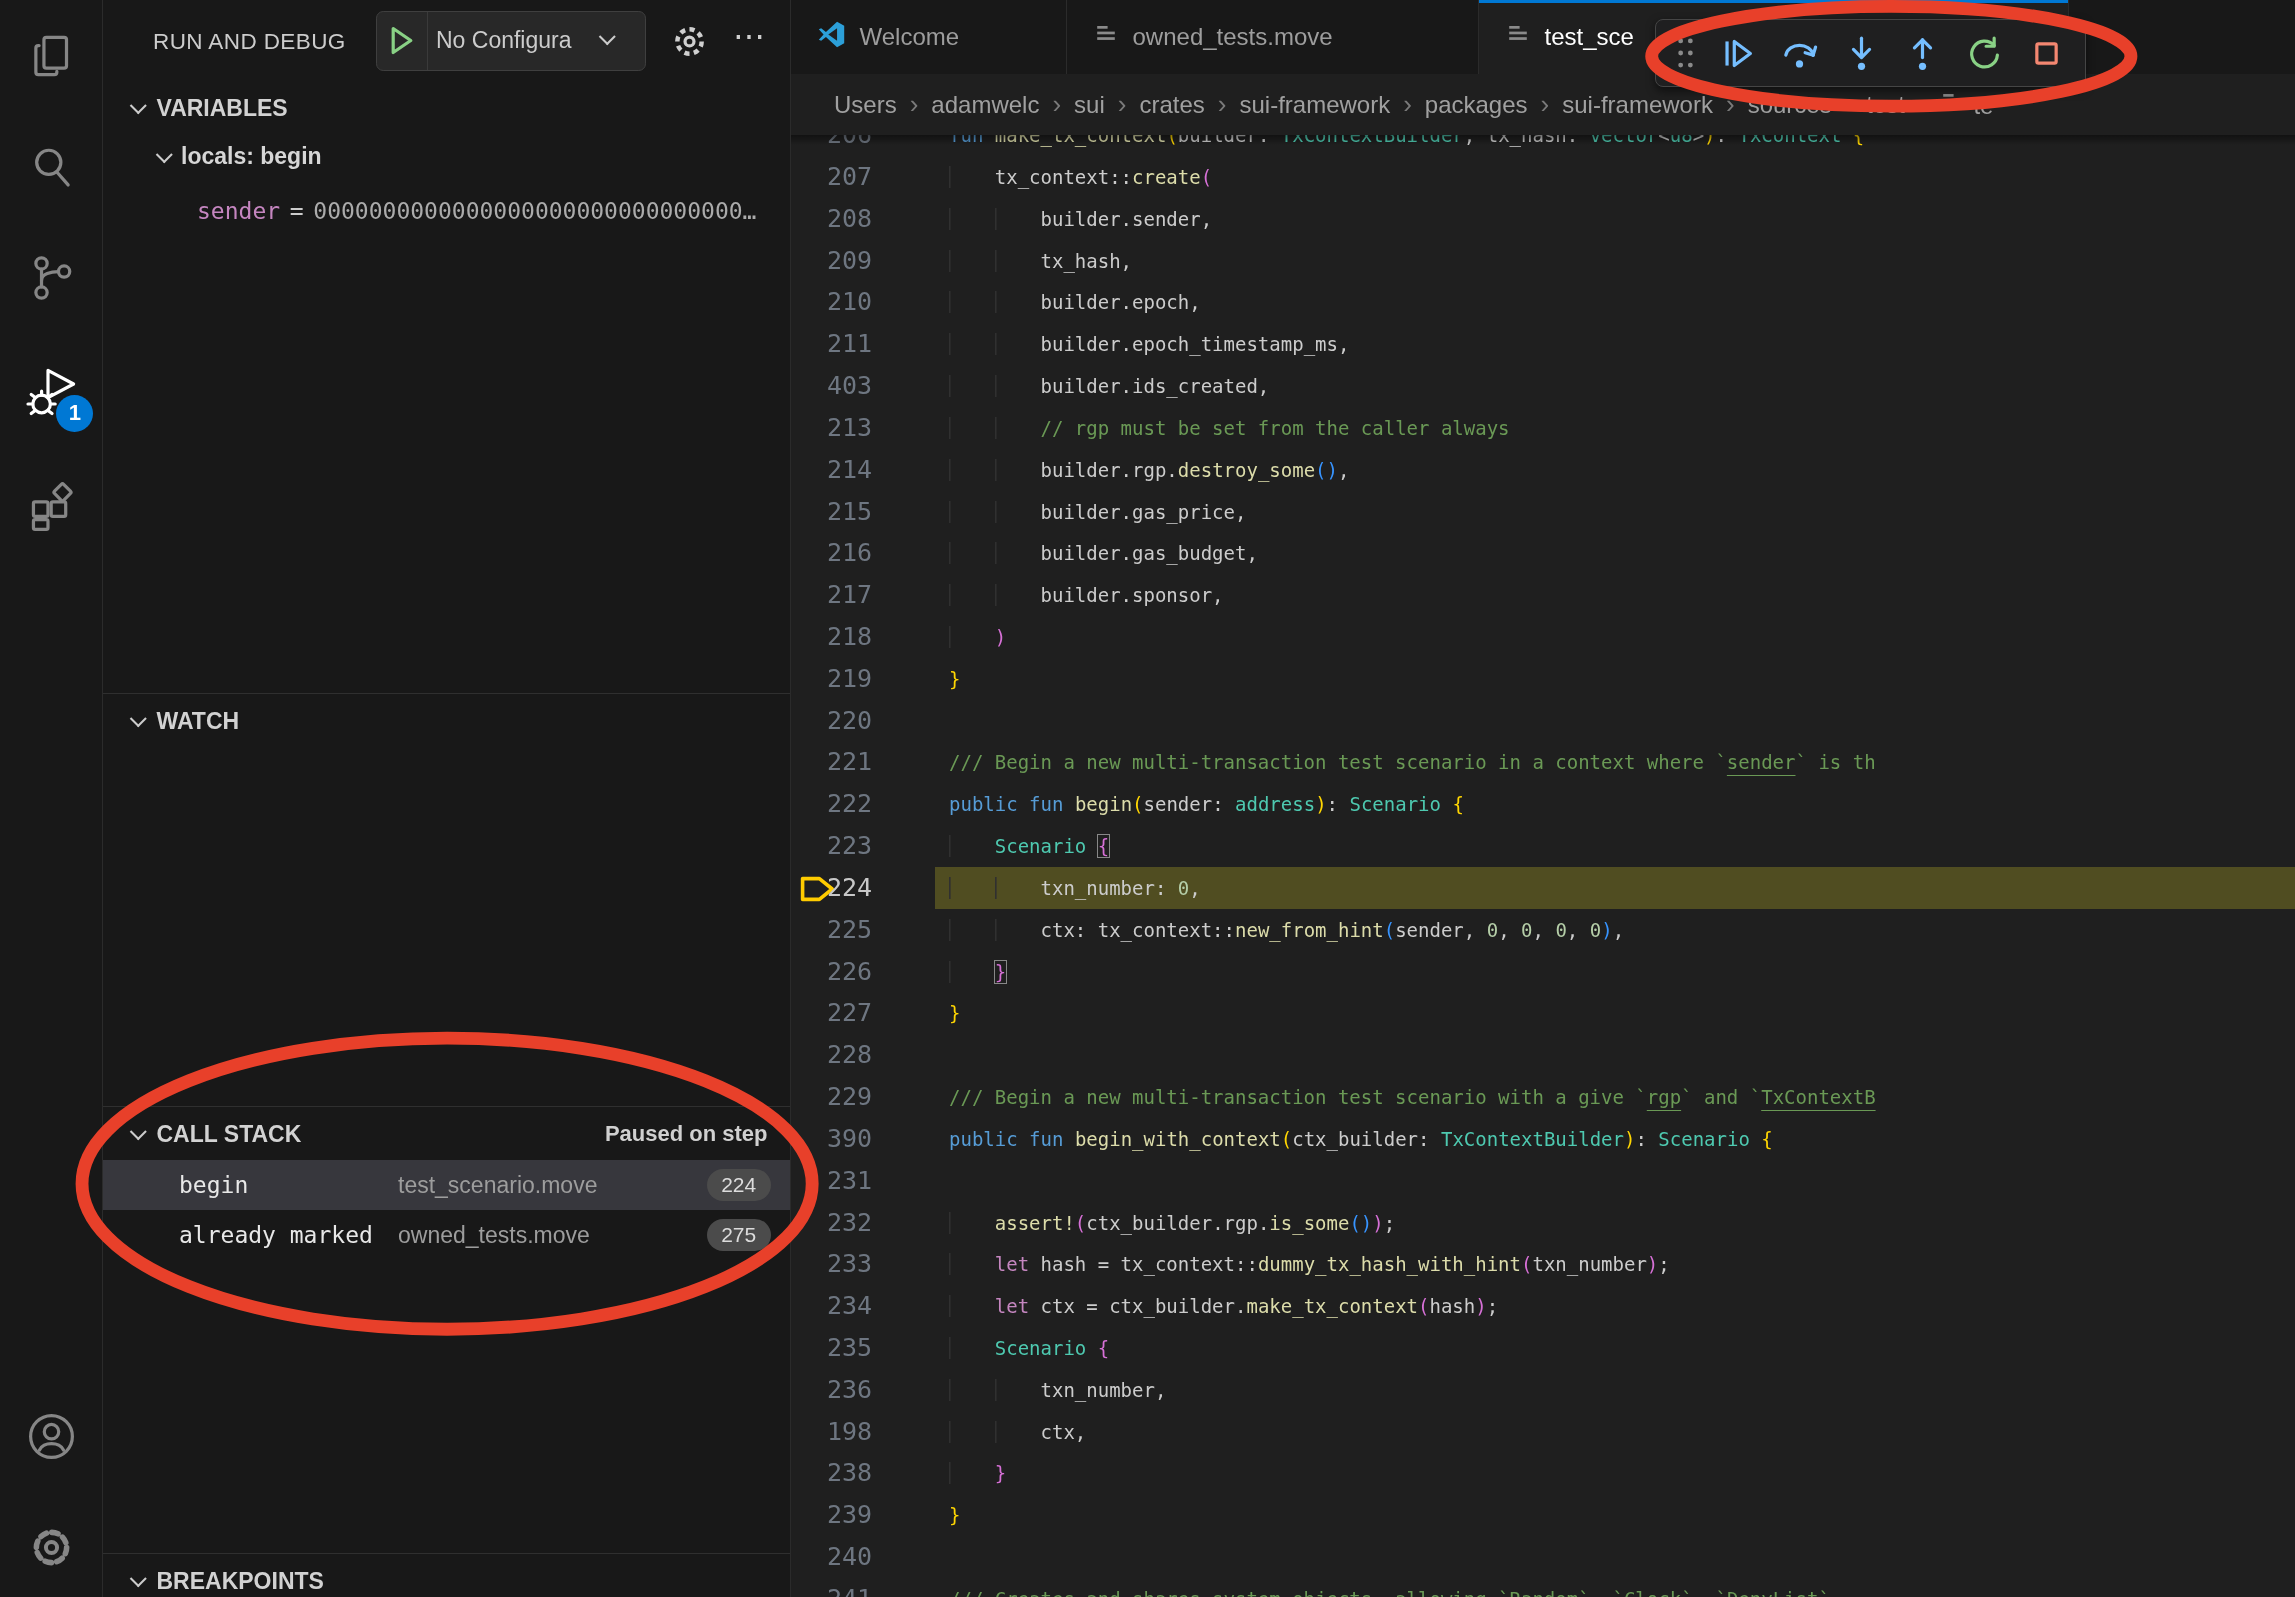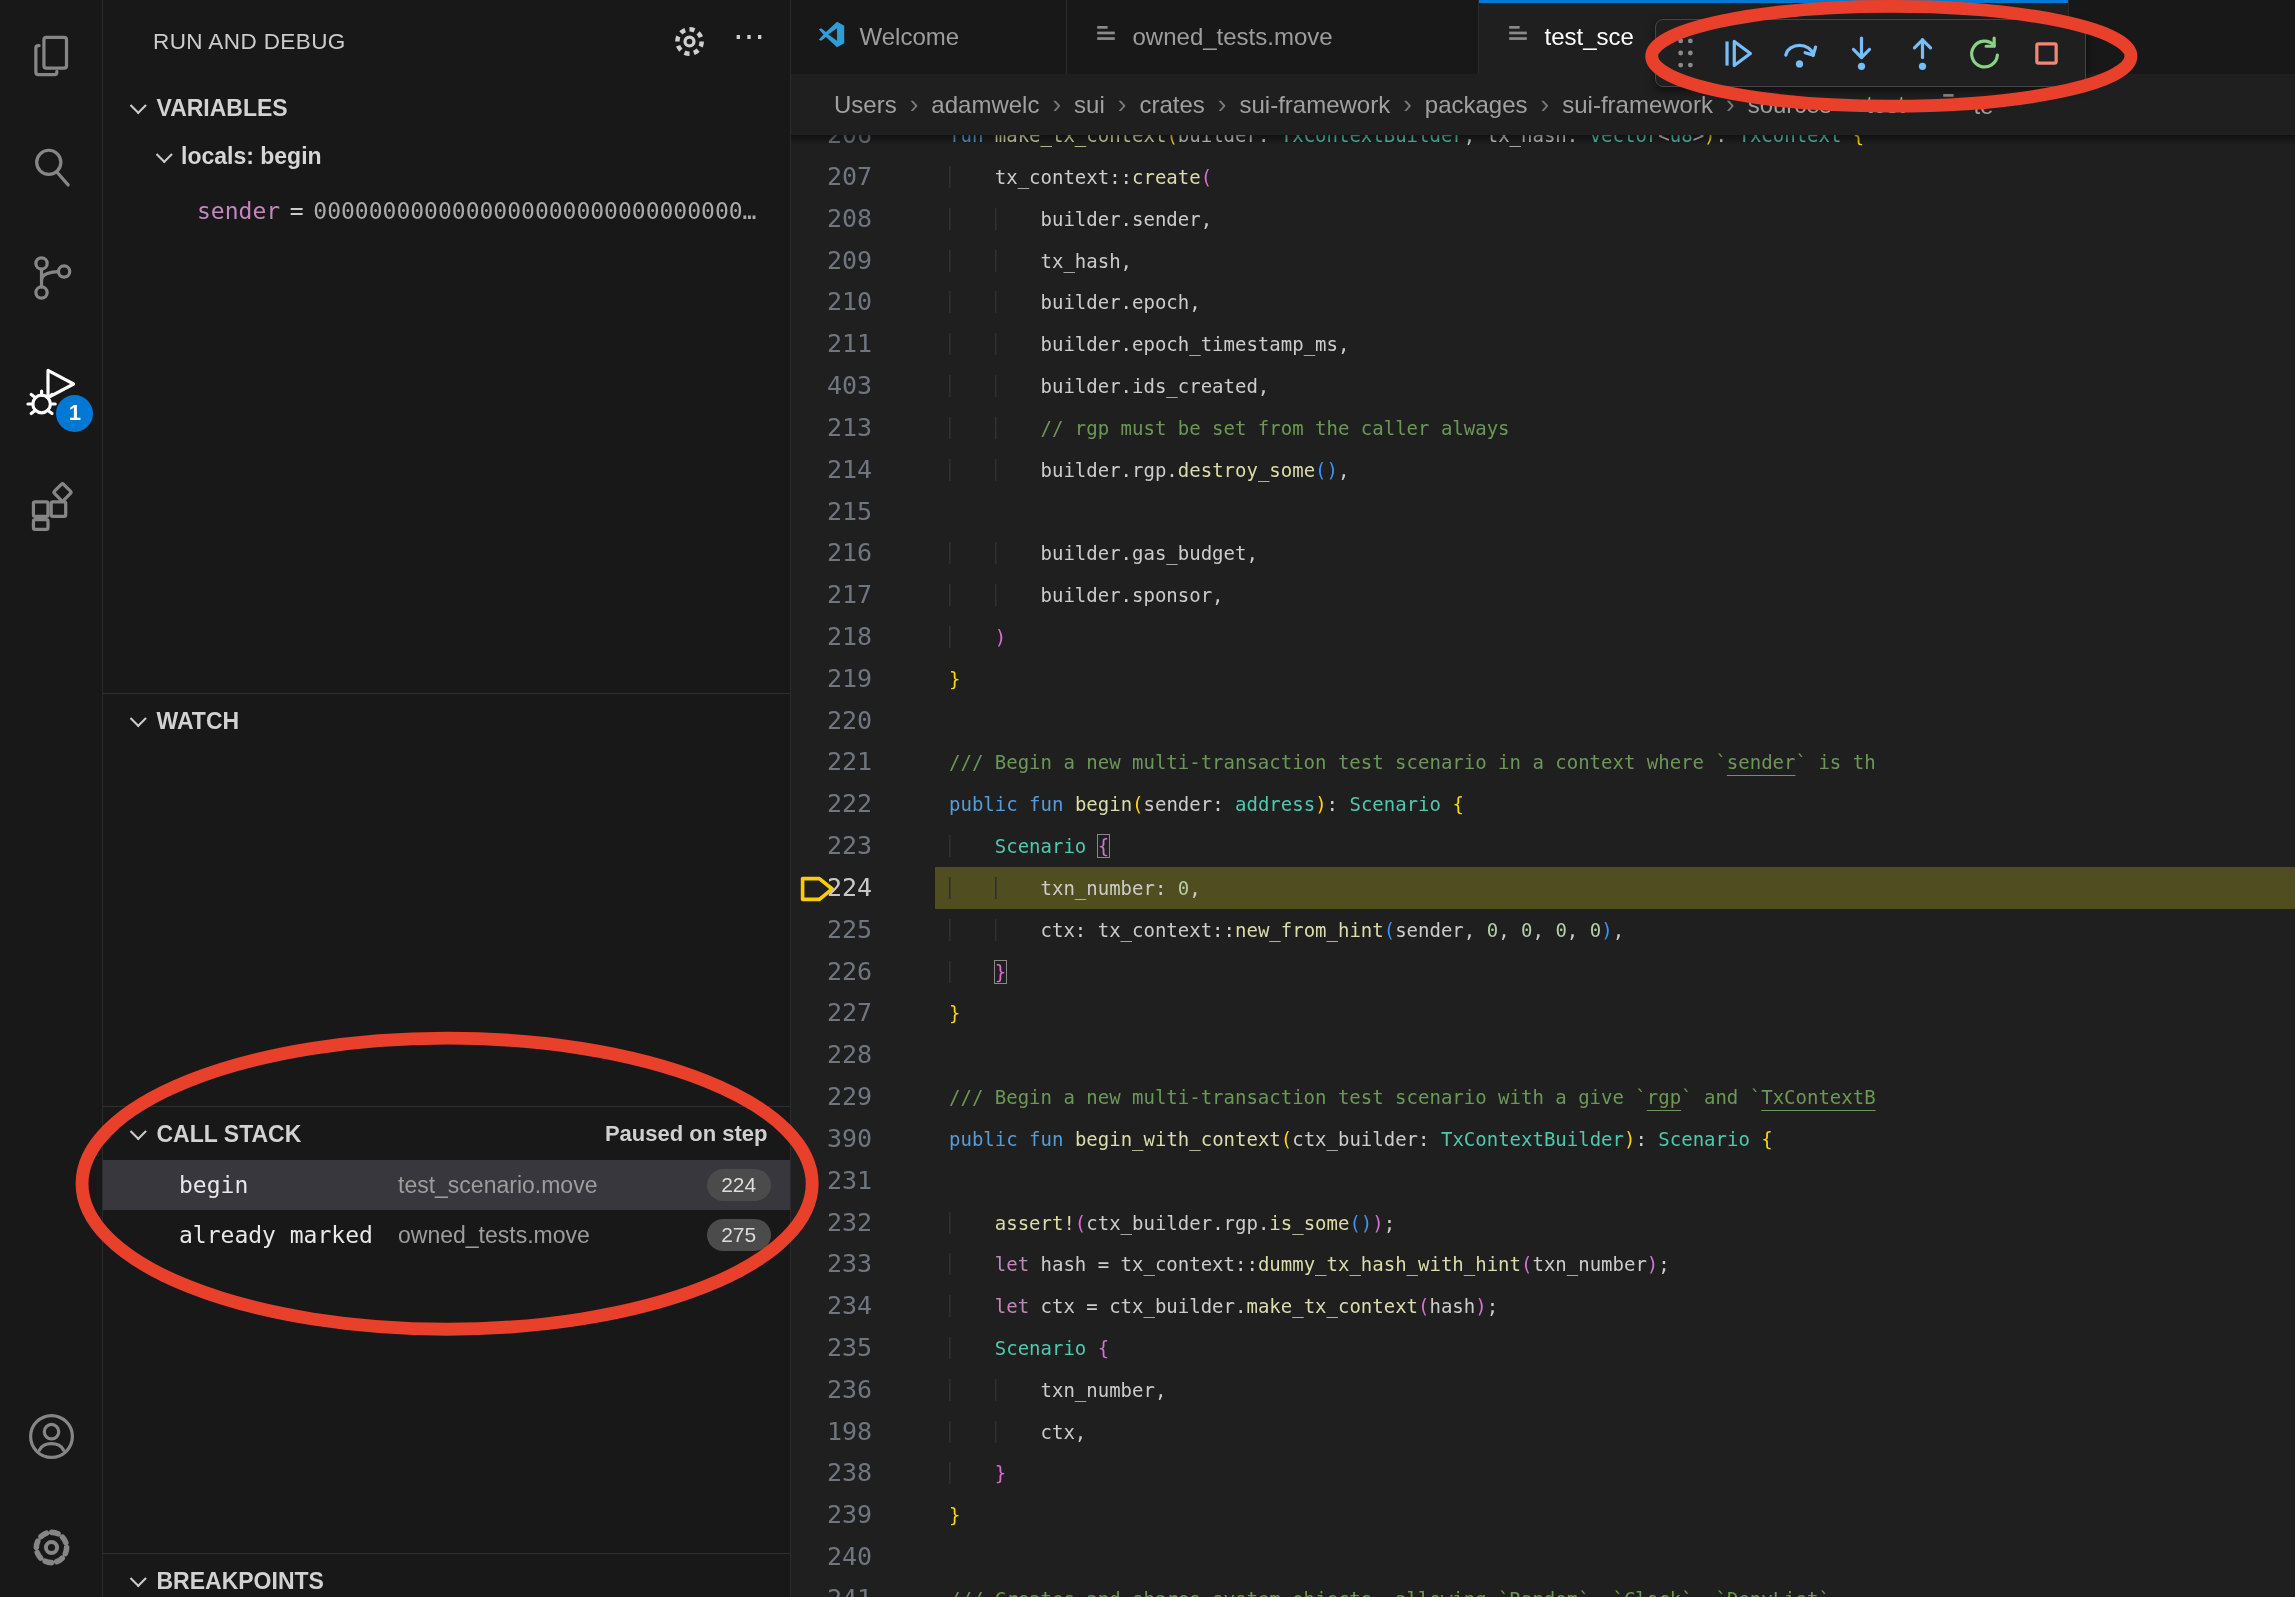--- a/index.html
+++ b/index.html
@@ -175,20 +175,29 @@
     <svg width="51" height="51" viewBox="0 0 64 64">
         <circle cx="32" cy="32" r="19" stroke-width="7" stroke-dasharray="8 6.9"></circle>
         <circle cx="32" cy="32" r="7" stroke-width="5"></circle>
       </svg>
   </div>
 </div>
 
 <div class="sidebar">
   <div class="sb-header">
     <span class="sb-title">RUN AND DEBUG</span>
+    <div class="launch-box">
+      <span class="launch-play">
+        <svg width="24" height="29" viewBox="0 0 30 36">
+            <path d="M4 3 L26 18 L4 33 Z" fill="none" stroke="#89d185" stroke-width="4" stroke-linejoin="round"></path>
+          </svg>
+      </span>
+      <span class="launch-label">No Configura</span>
+      <span class="launch-chev"><span class="chev"></span></span>
+    </div>
     <span class="sb-gear">
       <svg width="39" height="39" viewBox="0 0 48 48">
           <circle cx="24" cy="24" r="15" fill="none" stroke="#cfcfcf" stroke-width="5.5" stroke-dasharray="6.3 5.4"></circle>
           <circle cx="24" cy="24" r="5.5" fill="none" stroke="#cfcfcf" stroke-width="4"></circle>
         </svg>
     </span>
     <span class="sb-dots">⋯</span>
   </div>
 
   <div class="section-header" style="top:87px">
@@ -323,20 +332,21 @@
       <div class="code-line" style="top: 272px;">
         <span class="ln">213</span>
         <span class="lc"><span class="ind">    </span><span class="ind">    </span><span class="tk-pl"></span><span class="tk-cm">// rgp must be set from the caller always</span></span>
       </div>
       <div class="code-line" style="top: 314px;">
         <span class="ln">214</span>
         <span class="lc"><span class="ind">    </span><span class="ind">    </span><span class="tk-pl">builder.rgp.</span><span class="tk-fn">destroy_some</span><span class="tk-b3">()</span><span class="tk-pl">,</span></span>
       </div>
       <div class="code-line" style="top: 356px;">
         <span class="ln">215</span>
+        <span class="lc"><span class="ind">    </span><span class="ind">    </span><span class="tk-pl">builder.gas_price,</span></span>
       </div>
       <div class="code-line" style="top: 397px;">
         <span class="ln">216</span>
         <span class="lc"><span class="ind">    </span><span class="ind">    </span><span class="tk-pl">builder.gas_budget,</span></span>
       </div>
       <div class="code-line" style="top: 439px;">
         <span class="ln">217</span>
         <span class="lc"><span class="ind">    </span><span class="ind">    </span><span class="tk-pl">builder.sponsor,</span></span>
       </div>
       <div class="code-line" style="top: 481px;">

